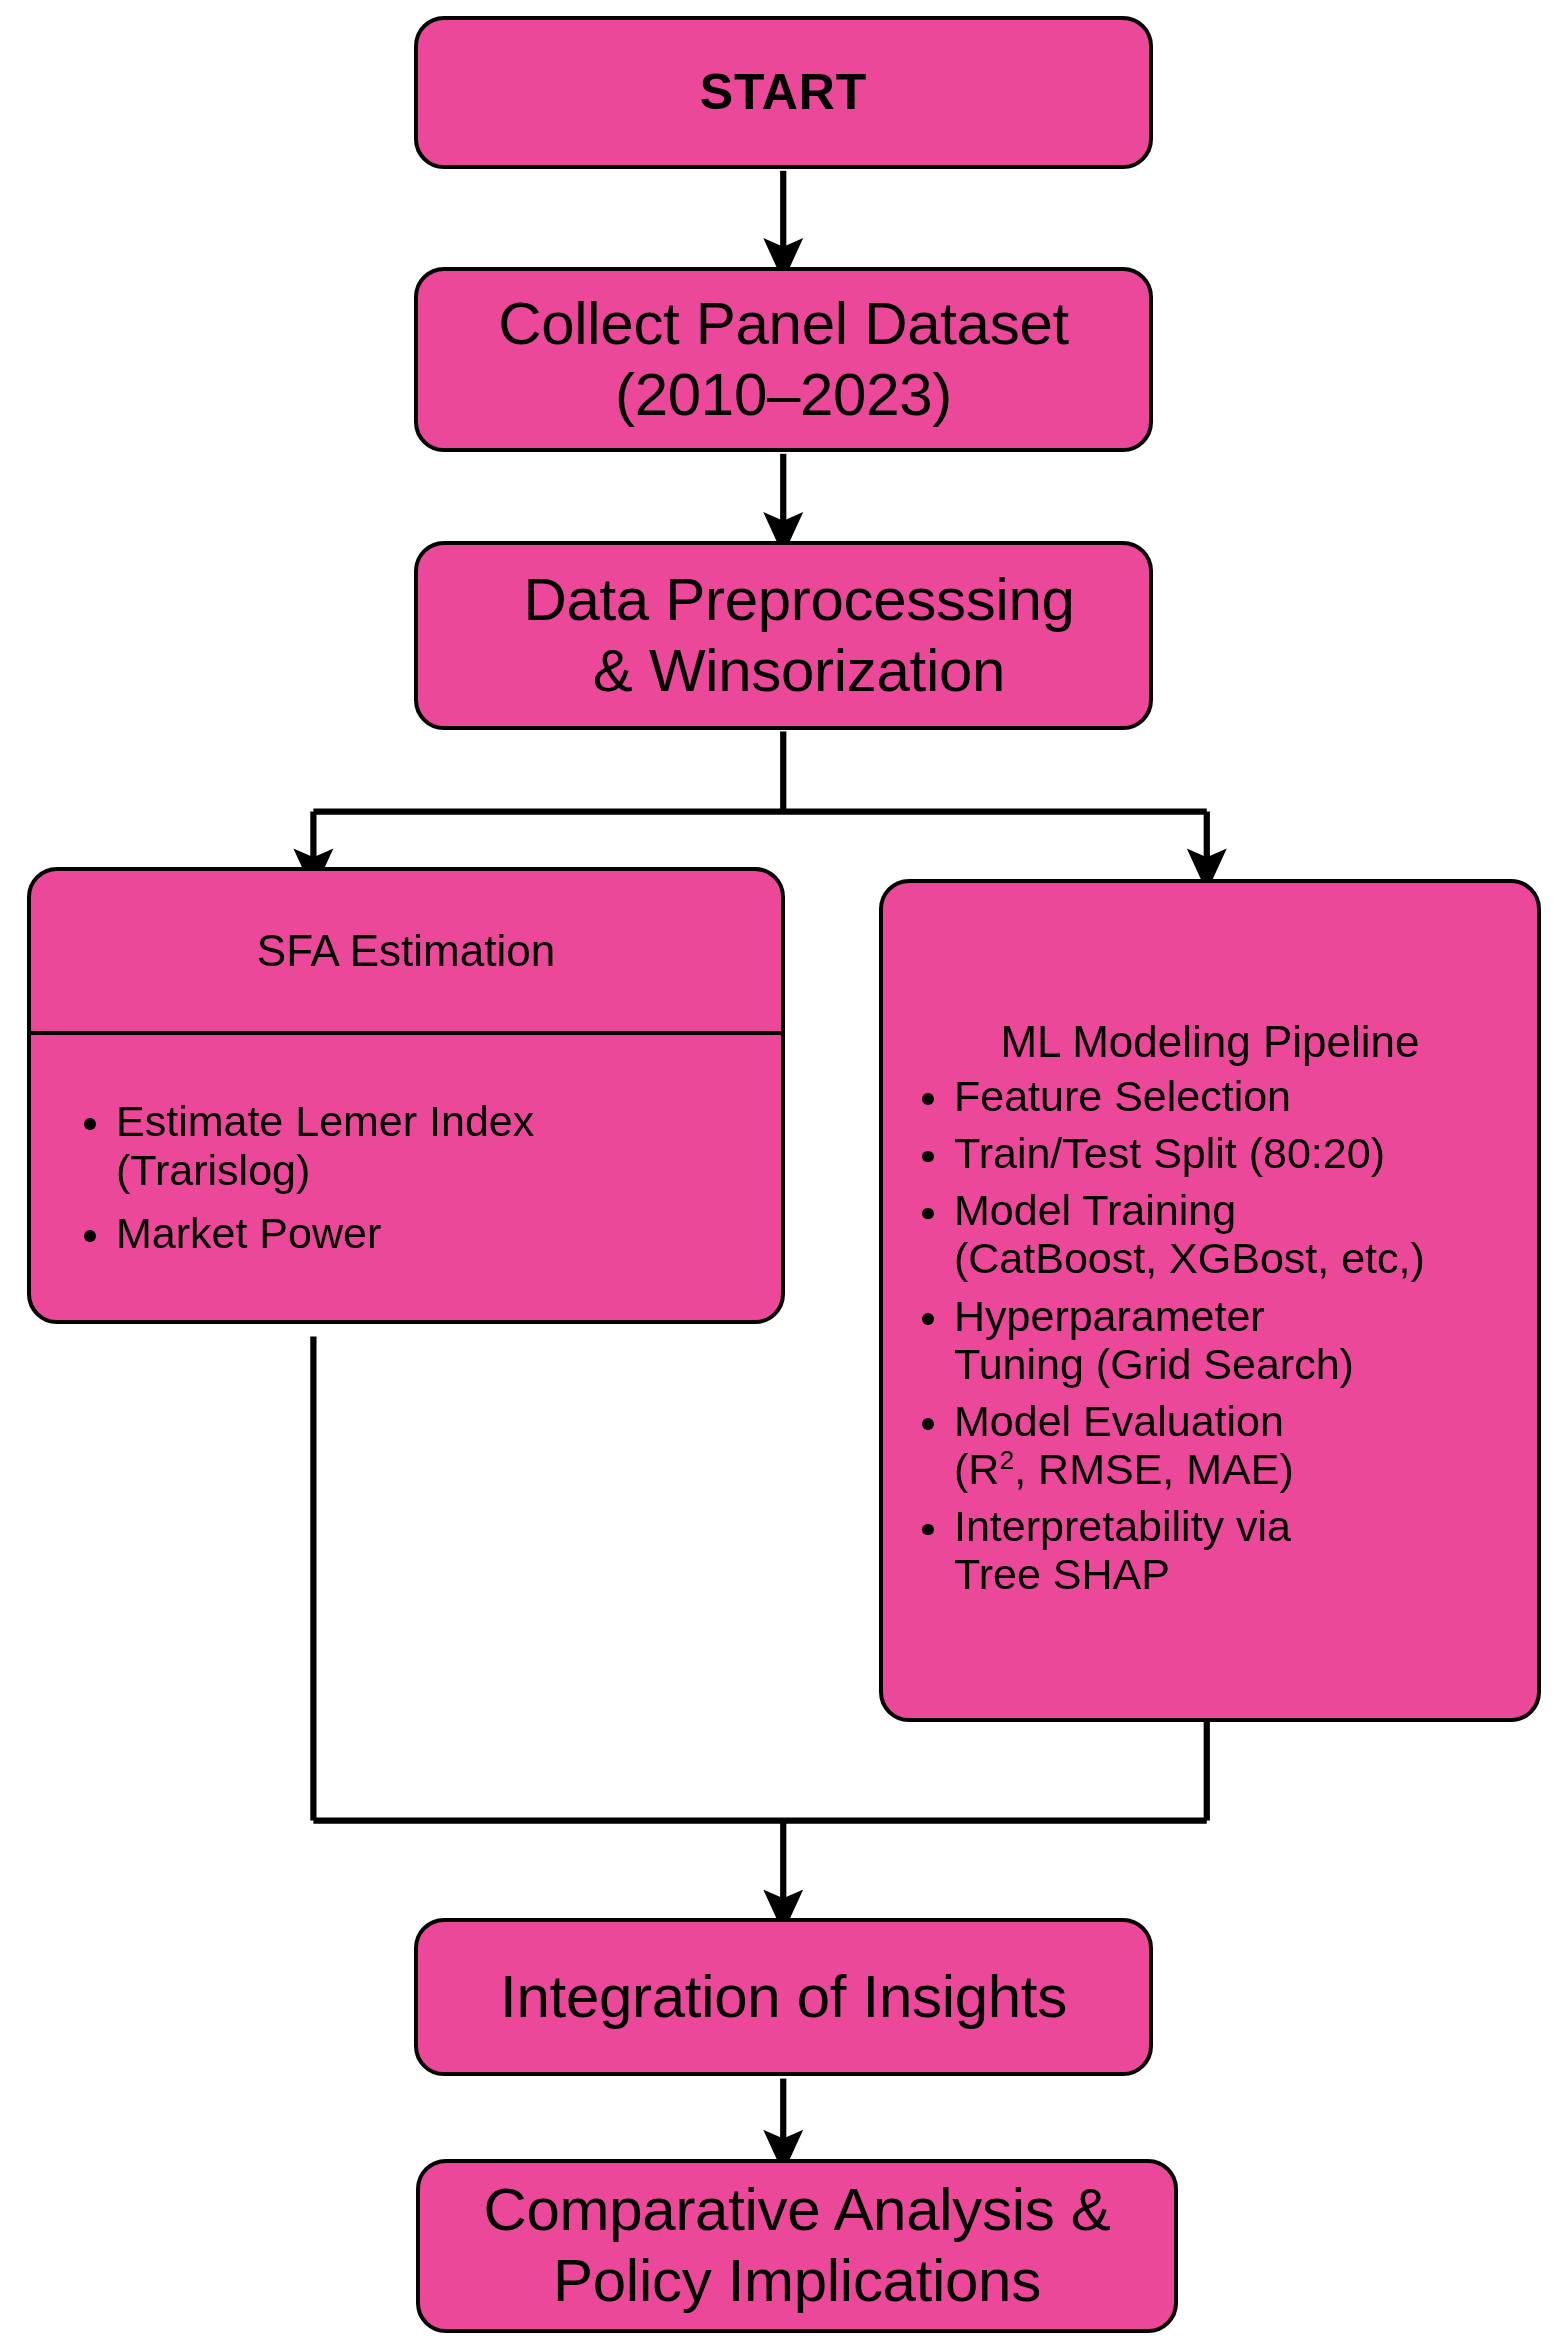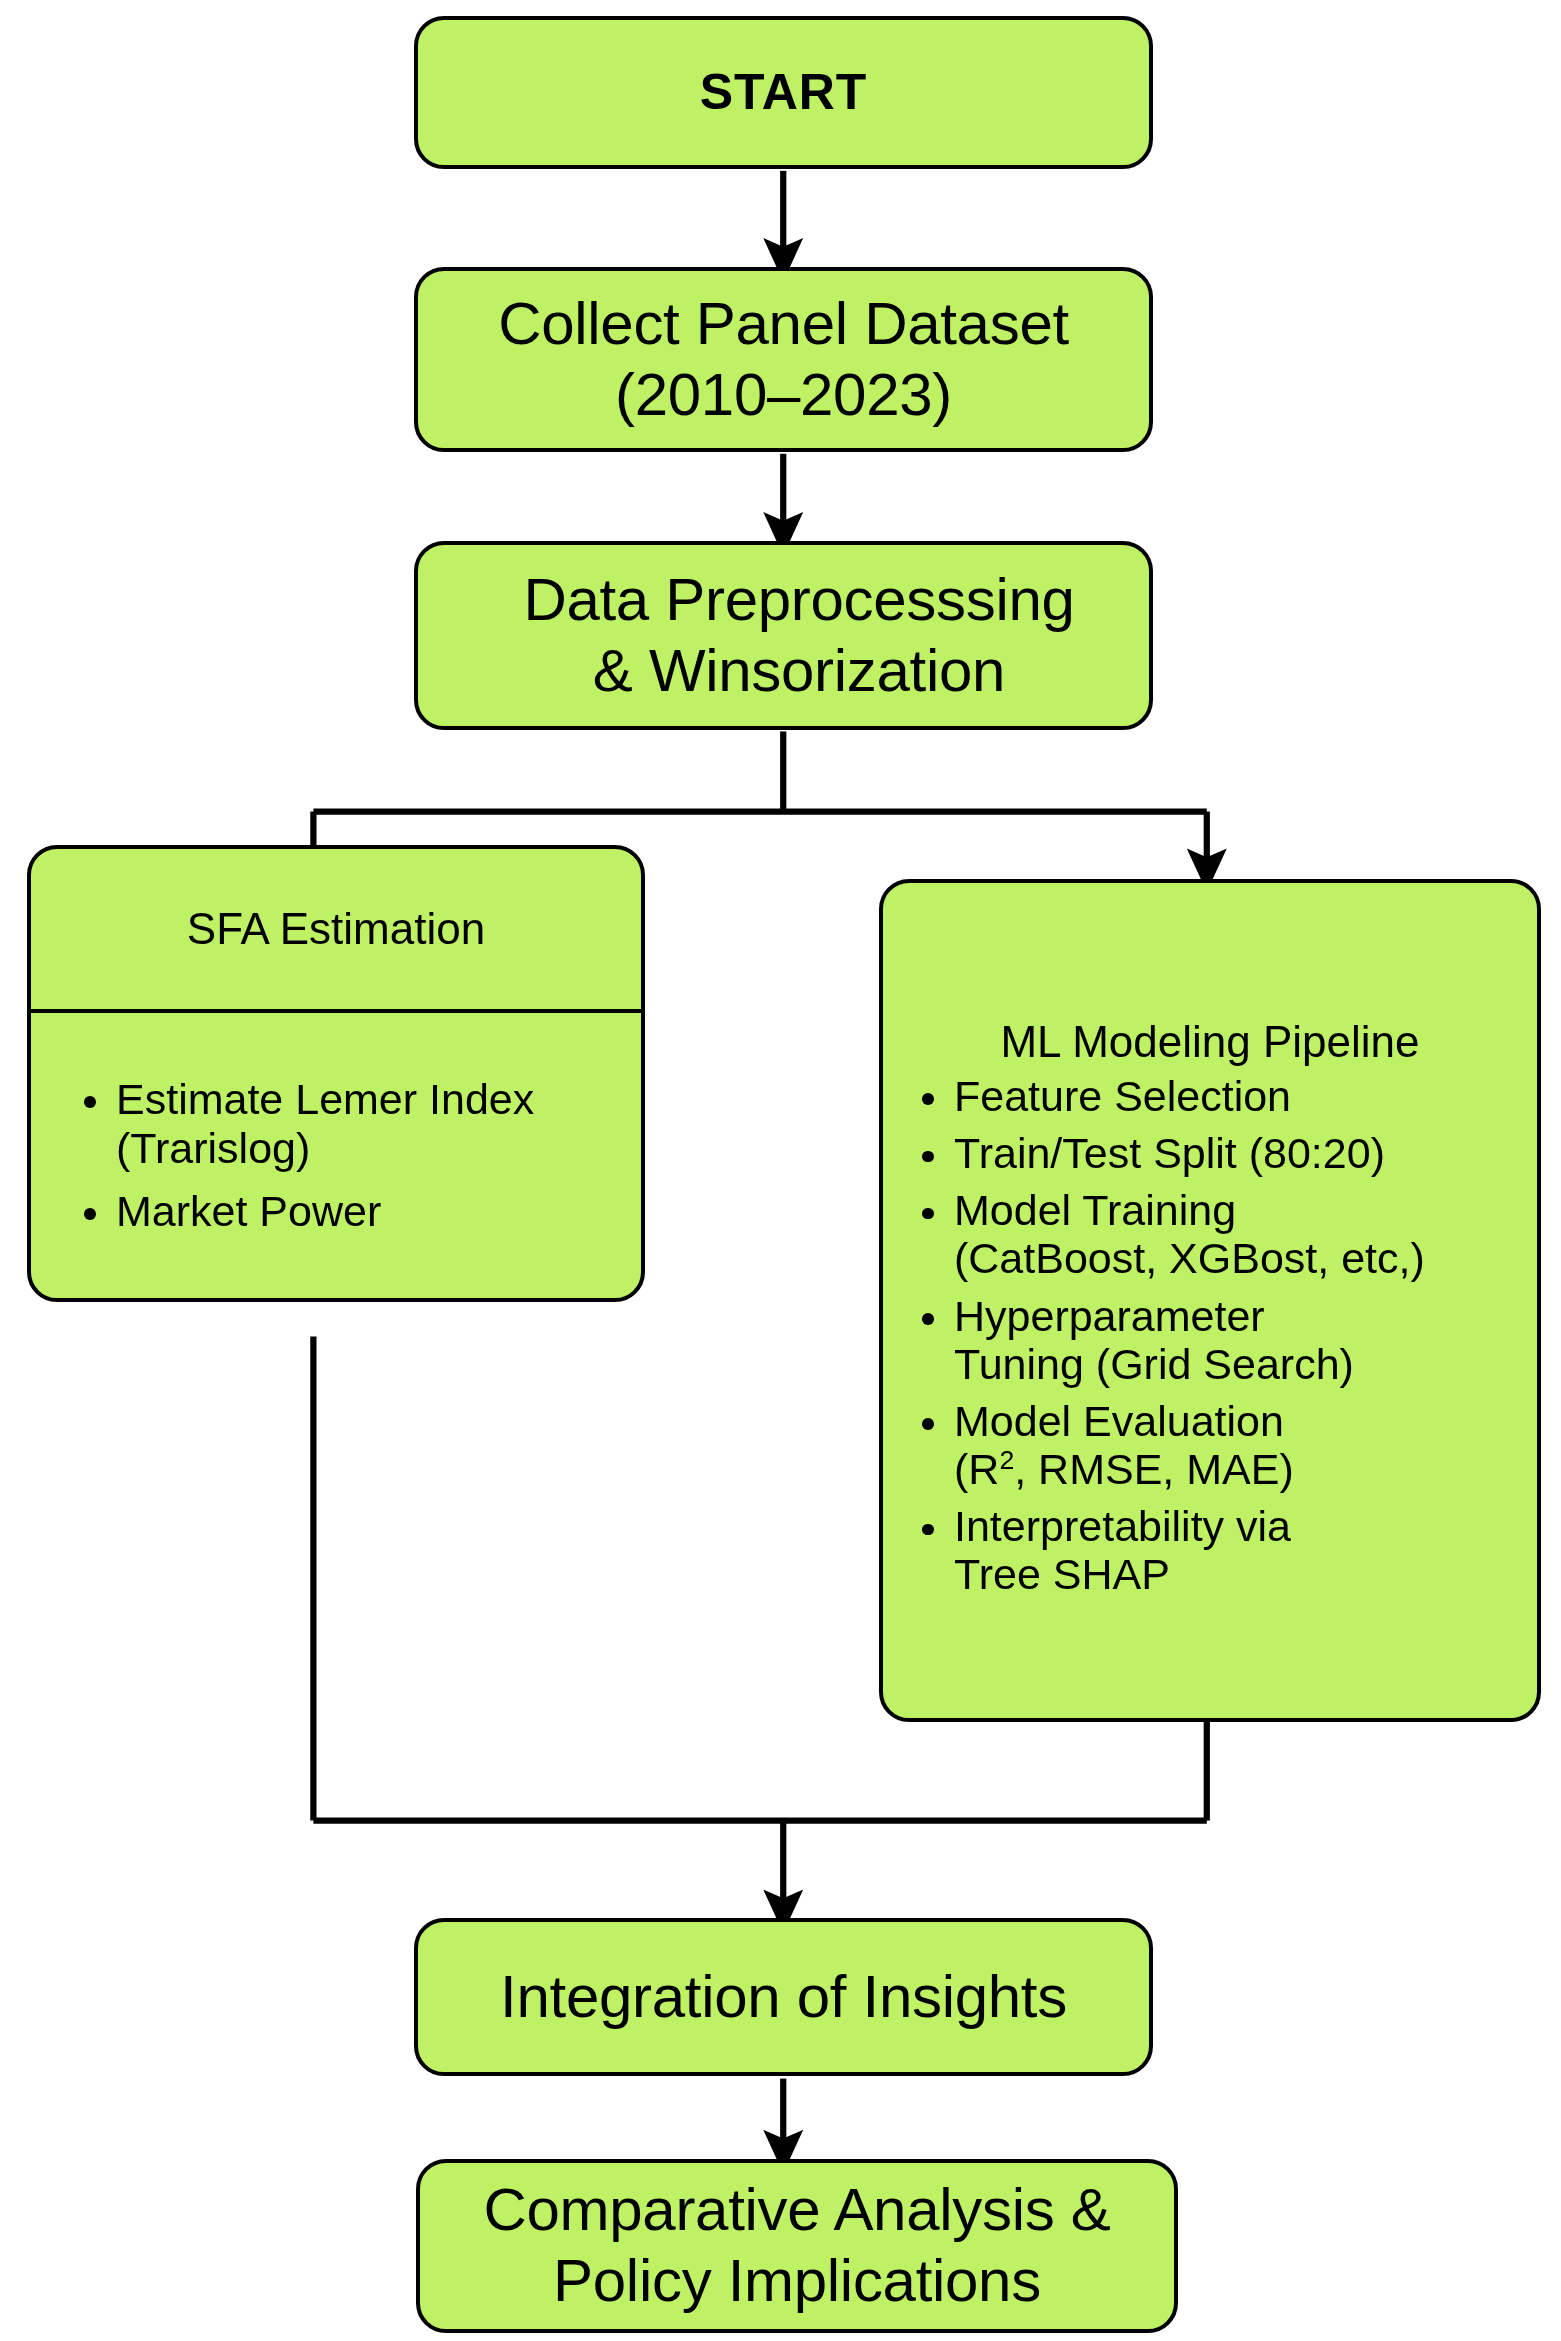--- a/index.html
+++ b/index.html
@@ -21,21 +21,21 @@
     left: 0; top: 0;
     width: 1562px;
     height: 2342px;
     pointer-events: none;
   }
   .node {
     position: absolute;
     box-sizing: border-box;
     border: 4.4px solid #000000;
     border-radius: 30px;
-    background: #bef264;
+    background: #ec4899;
     display: flex;
     flex-direction: column;
     align-items: center;
     justify-content: center;
     text-align: center;
     line-height: 1.18;
   }
   .node-title {
     font-size: 60px;
     letter-spacing: -0.3px;
@@ -153,21 +153,21 @@
   <div class="node" style="left:414px; top:267px; width:739px; height:185px;">
     <div class="node-title">Collect Panel Dataset
 (2010–2023)</div>
   </div>
 
   <div class="node" style="left:414px; top:541px; width:739px; height:189px;padding-left:31px;">
     <div class="node-title">Data Preprocesssing
 &amp; Winsorization</div>
   </div>
 
-  <div class="node compartment" style="left:27px; top:845px; width:618px; height:457px;">
+  <div class="node compartment" style="left:27px; top:867px; width:758px; height:457px;">
     <div class="comp-header">SFA Estimation</div>
     <div class="comp-body">
       <ul class="bullets">
         <li>Estimate Lemer Index
 (Trarislog)</li>
         <li>Market Power</li>
       </ul>
     </div>
   </div>
 

